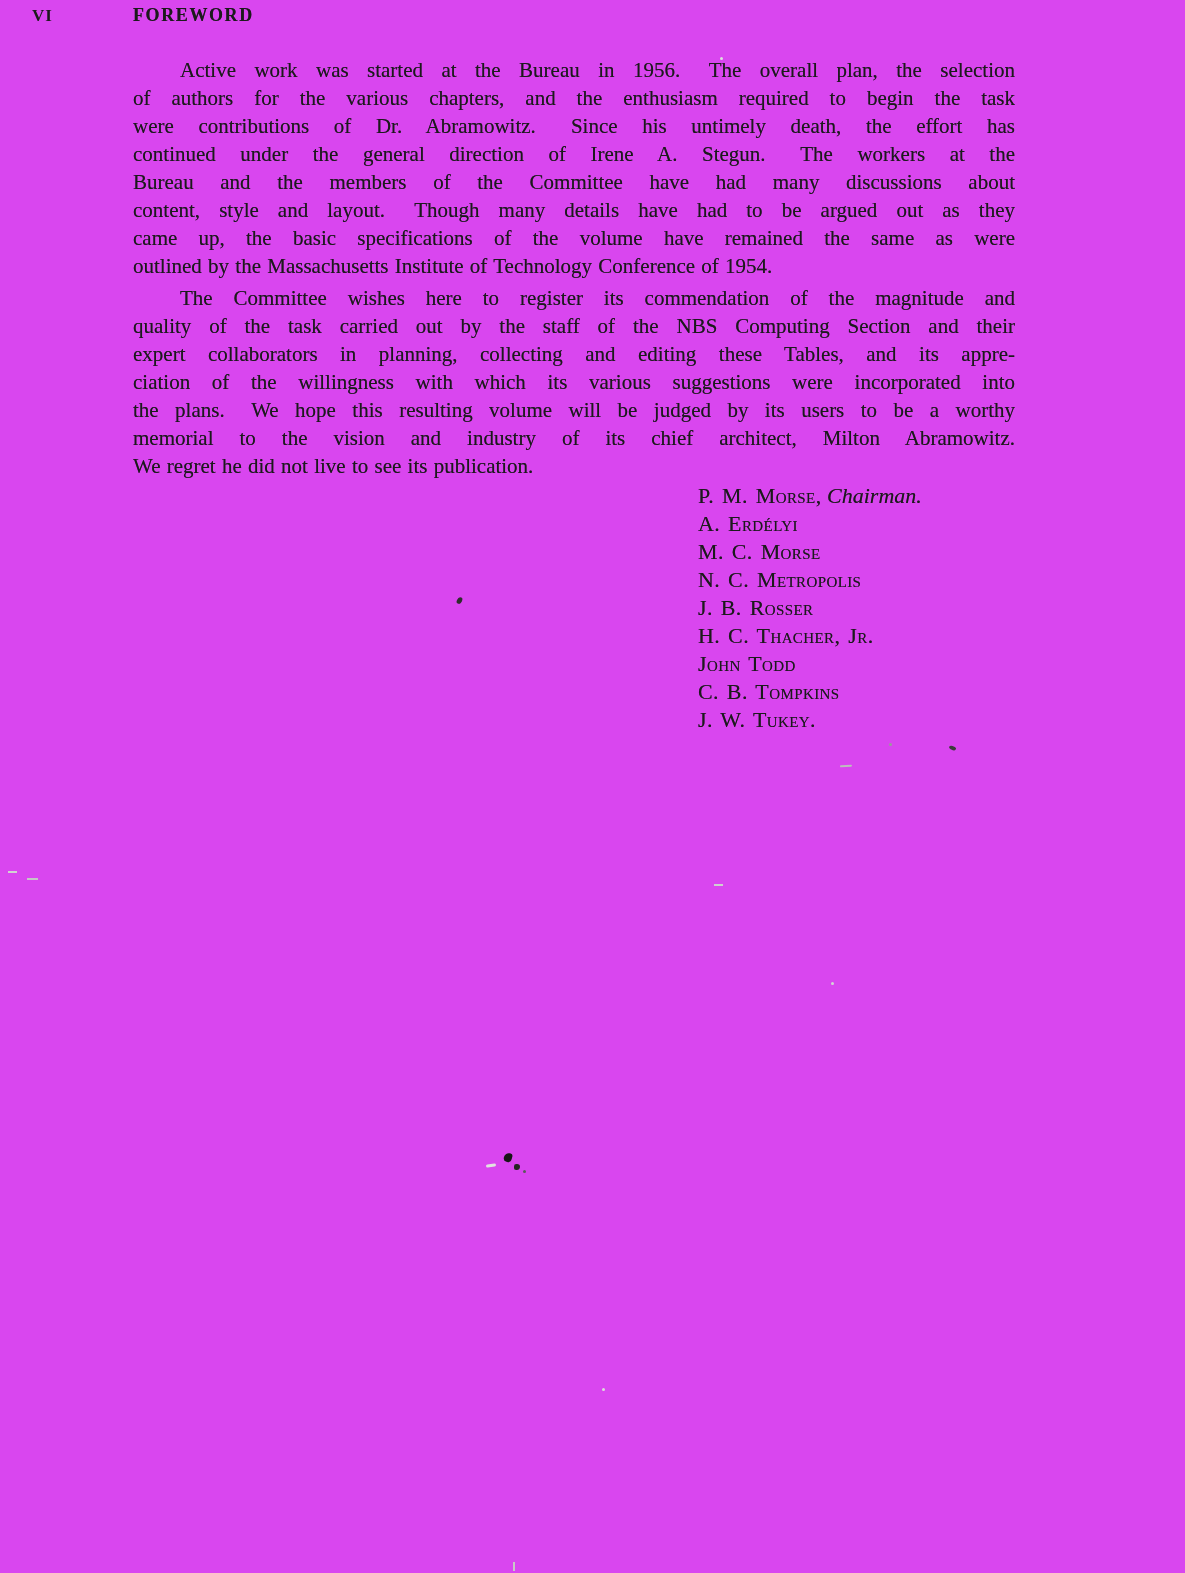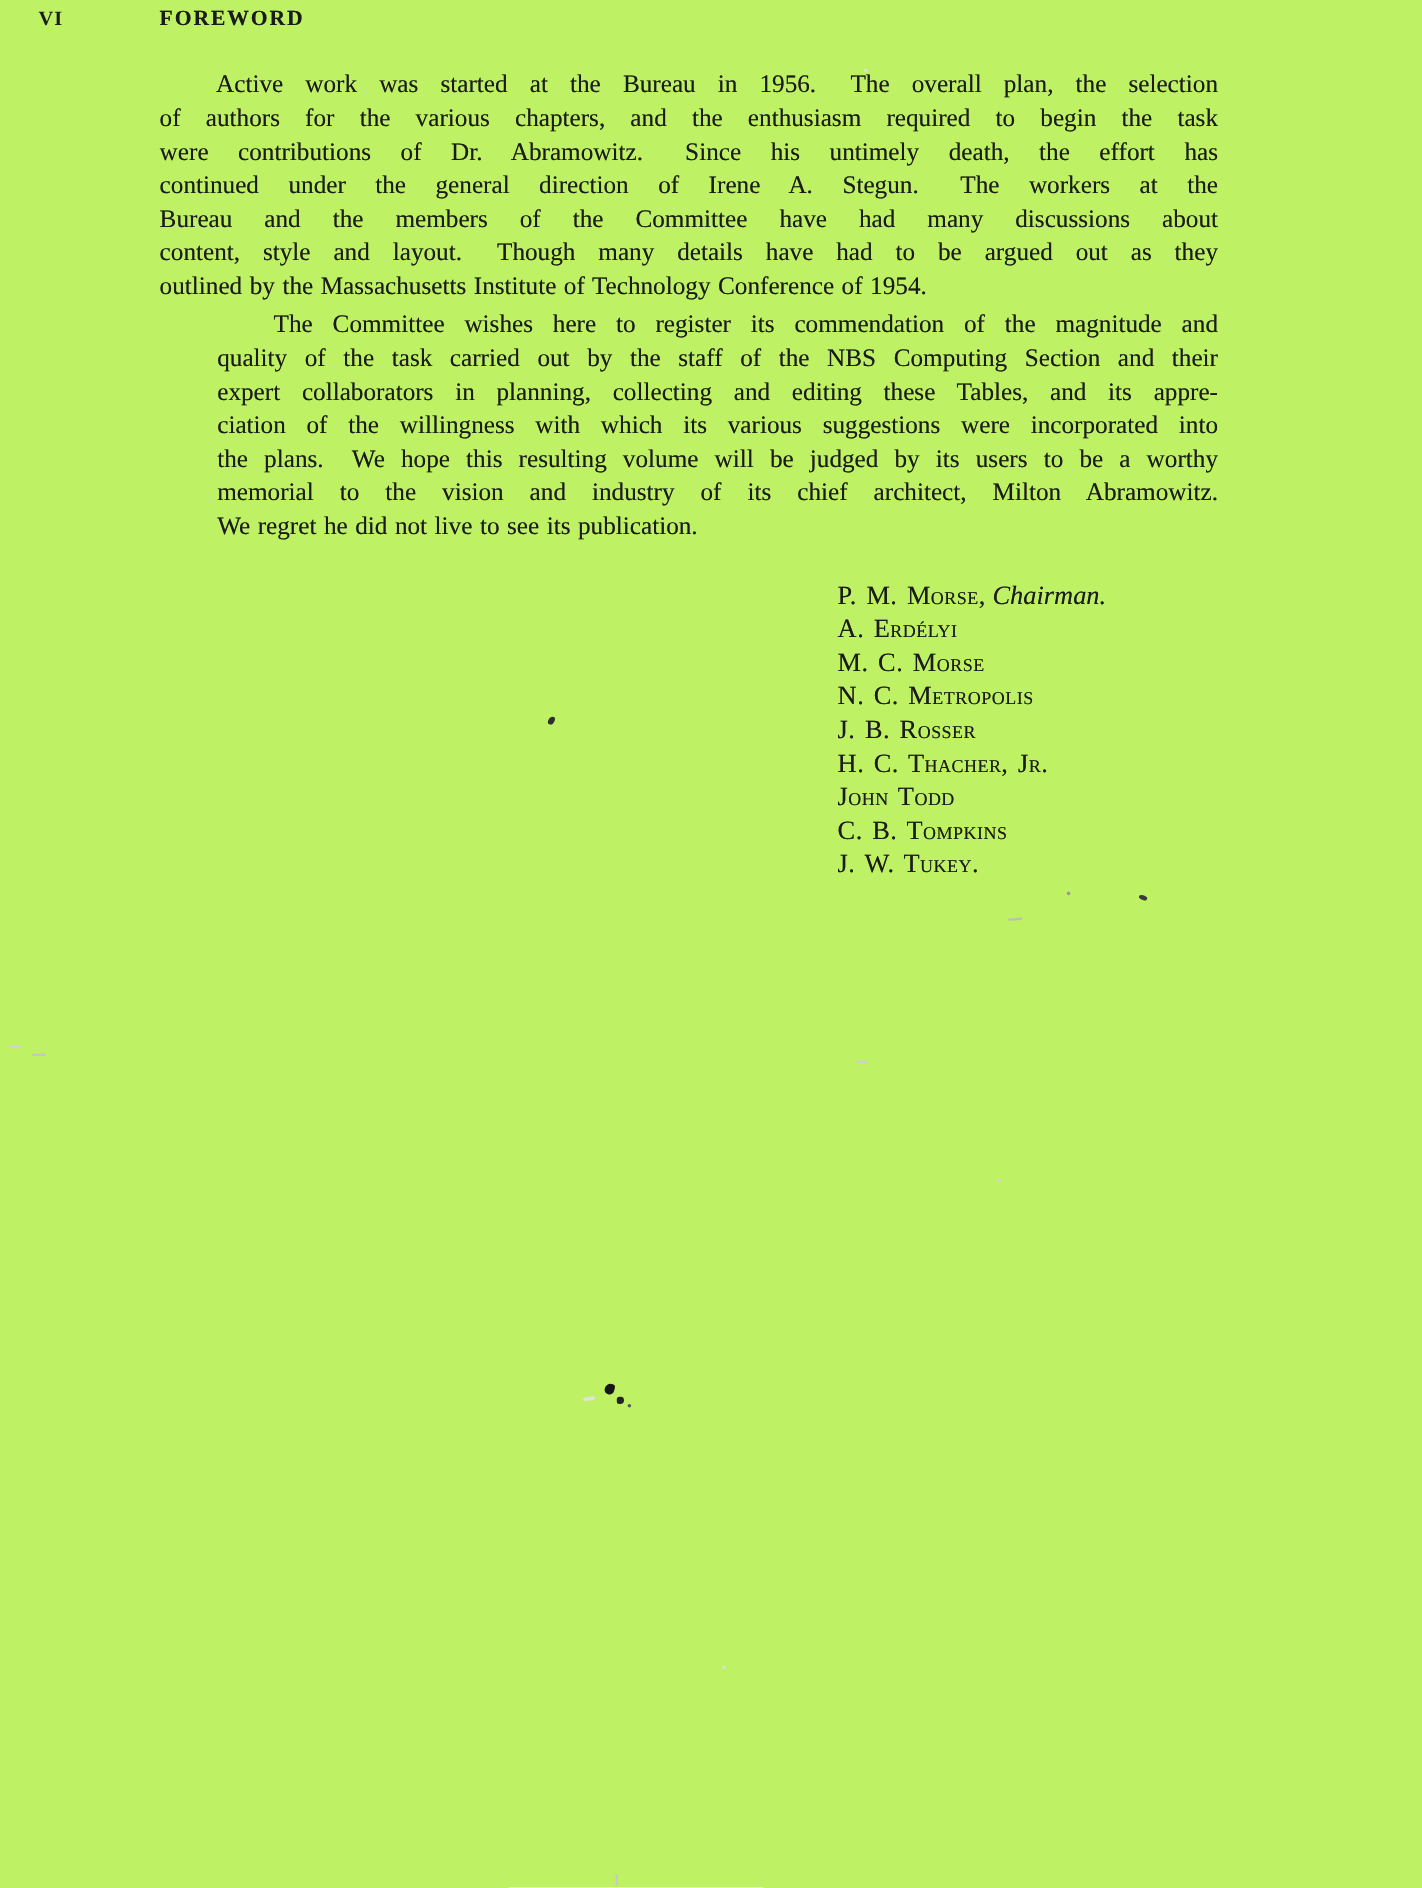--- a/index.html
+++ b/index.html
@@ -1,19 +1,19 @@
 <!DOCTYPE html>
 <html><head>
 <meta charset="utf-8">
 <style>
   html,body{margin:0;padding:0;background:#fcfcfa;}
   .page{
     position:relative;
     width:1185px;height:1573px;
-    background:#bef264;
+    background:#d946ef;
     font-family:"Liberation Serif", serif;
     color:#1b1b1b;
     overflow:hidden;
   }
   .page-number{
     position:absolute;left:32px;top:6px;
     font-size:17px;font-weight:bold;letter-spacing:1px;
   }
   .header-title{
     position:absolute;left:133px;top:5px;width:882px;
@@ -21,21 +21,21 @@
     font-size:18px;font-weight:bold;letter-spacing:1.6px;
     text-shadow:0 0 0.4px rgba(0,0,0,.55);
   }
   .body-text{
     position:absolute;left:133px;top:56px;width:882px;
     font-size:21px;line-height:28px;
     word-spacing:1px;
     text-shadow:0 0 0.4px rgba(0,0,0,.5);
   }
   .para{margin:0;}
-  .para + .para{margin-top:4px;margin-left:48px;}
+  .para + .para{margin-top:4px;}
   .line{
     height:28px;overflow:hidden;
     text-align:justify;text-align-last:justify;
   }
   .line.last{text-align-last:left;}
   .para .line.first{text-indent:47px;}
   .signatures{
     position:absolute;left:698px;top:482px;
     font-size:22px;line-height:28px;
     text-shadow:0 0 0.4px rgba(0,0,0,.5);
@@ -69,20 +69,21 @@
   <div class="header-title">FOREWORD</div>
 
   <div class="body-text" id="body">
       <div class="para">
         <div class="line first">Active work was started at the Bureau in 1956.  The overall plan, the selection</div>
         <div class="line">of authors for the various chapters, and the enthusiasm required to begin the task</div>
         <div class="line">were contributions of Dr. Abramowitz.  Since his untimely death, the effort has</div>
         <div class="line">continued under the general direction of Irene A. Stegun.  The workers at the</div>
         <div class="line">Bureau and the members of the Committee have had many discussions about</div>
         <div class="line">content, style and layout.  Though many details have had to be argued out as they</div>
+        <div class="line">came up, the basic specifications of the volume have remained the same as were</div>
         <div class="line last">outlined by the Massachusetts Institute of Technology Conference of 1954.</div>
       </div>
       <div class="para">
         <div class="line first">The Committee wishes here to register its commendation of the magnitude and</div>
         <div class="line">quality of the task carried out by the staff of the NBS Computing Section and their</div>
         <div class="line">expert collaborators in planning, collecting and editing these Tables, and its appre-</div>
         <div class="line">ciation of the willingness with which its various suggestions were incorporated into</div>
         <div class="line">the plans.  We hope this resulting volume will be judged by its users to be a worthy</div>
         <div class="line">memorial to the vision and industry of its chief architect, Milton Abramowitz.</div>
         <div class="line last">We regret he did not live to see its publication.</div>

